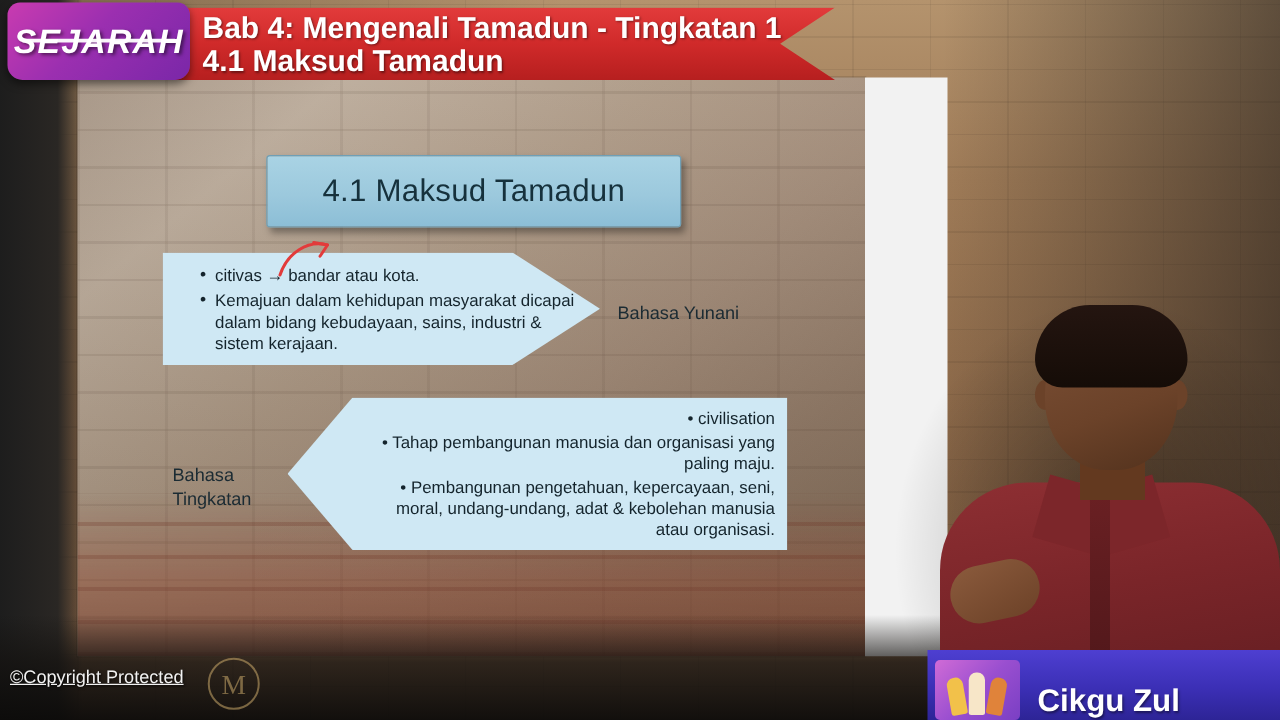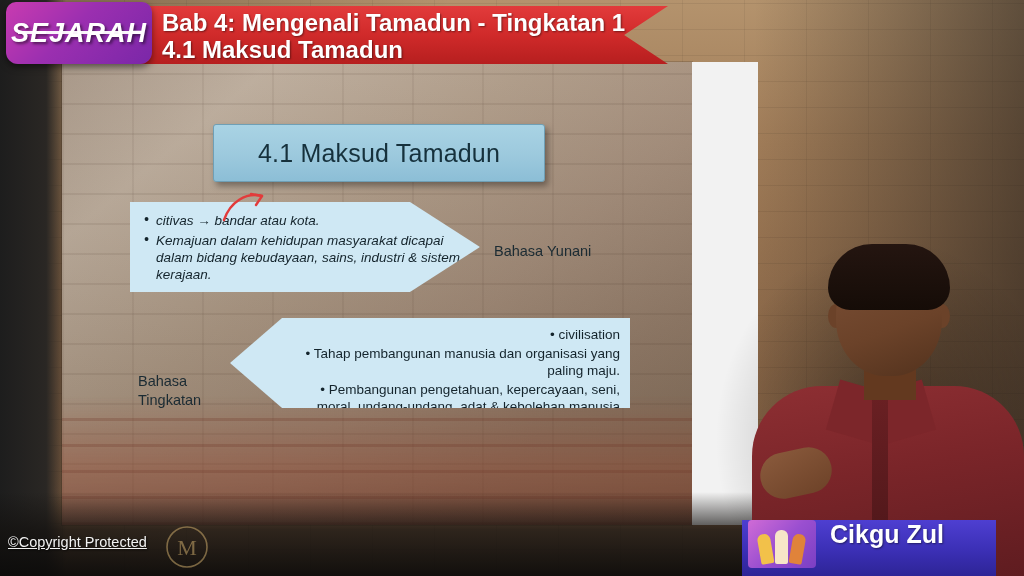--- a/index.html
+++ b/index.html
@@ -81,41 +81,40 @@
   
   .callout{
     position:absolute;background:#cfe8f4;border:1px solid #8fc0d8;
     box-shadow:2px 3px 5px rgba(0,0,0,.28);
     z-index:3;
   }
   .co-yunani{
     left:68px;top:140px;width:350px;height:90px;
     clip-path:polygon(0% 0%, 80% 0%, 100% 50%, 80% 100%, 0% 100%);
     border:none;
-    padding:10px 10px 0 12px;
+    padding:10px 10px 0 28px;
     box-sizing:border-box;
-    font-style:italic;
   }
   .co-yunani ul{margin:0;padding:0 0 0 14px;list-style:none;}
   .co-yunani li{
     font-size:13.5px;color:#14242c;line-height:17px;margin-bottom:3px;position:relative;
   }
   .co-yunani li:before{
     content:"•";position:absolute;left:-12px;top:-1px;font-size:14px;color:#14242c;
   }
   .arrow-annot{
     position:absolute;left:158px;top:128px;width:46px;height:34px;z-index:5;
   }
   .lbl-yunani{
     position:absolute;left:432px;top:181px;font-size:14.5px;color:#1b2b33;z-index:4;
   }
 
   
   .co-inggeris{
-    left:168px;top:256px;width:400px;height:90px;
+    left:168px;top:256px;width:400px;height:122px;
     clip-path:polygon(13% 0%, 100% 0%, 100% 100%, 13% 100%, 0% 50%);
     border:none;
     box-sizing:border-box;
     padding:8px 10px 0 0;
   }
   .co-inggeris p{
     margin:0 0 2px 0;text-align:right;font-size:13.5px;color:#14242c;line-height:17px;
     padding-left:58px;
   }
   .lbl-inggeris{
@@ -187,23 +186,23 @@
     position:absolute;left:36px;top:214px;width:72px;height:46px;border-radius:26px;
     background:linear-gradient(160deg,#8a5a3c,#6d4228);transform:rotate(-12deg);
   }
   .p-bgshadow{
     position:absolute;left:-10px;top:0;width:320px;height:340px;
     background:radial-gradient(ellipse at 55% 60%, rgba(0,0,0,.35) 0%, rgba(0,0,0,0) 70%);
   }
 
   
   .nameplate{
-    position:absolute;left:742px;bottom:0;width:254px;height:56px;z-index:9;
+    position:absolute;left:742px;bottom:0;width:282px;height:56px;z-index:9;
     background:linear-gradient(180deg,#4e3fd1 0%, #3b2fb5 55%, #2d2496 100%);
-    display:flex;align-items:flex-start;
+    display:flex;align-items:flex-end;
   }
   .np-icon{
     width:68px;height:48px;margin-left:6px;border-radius:4px;
     background:linear-gradient(135deg,#d06bd6 0%, #9a4fd0 50%, #7a3fc4 100%);
     position:relative;overflow:hidden;flex:none;
     display:flex;align-items:center;justify-content:center;
   }
   .np-icon .f1,.np-icon .f2,.np-icon .f3{
     position:absolute;bottom:4px;width:13px;height:30px;border-radius:6px 6px 2px 2px;
   }

